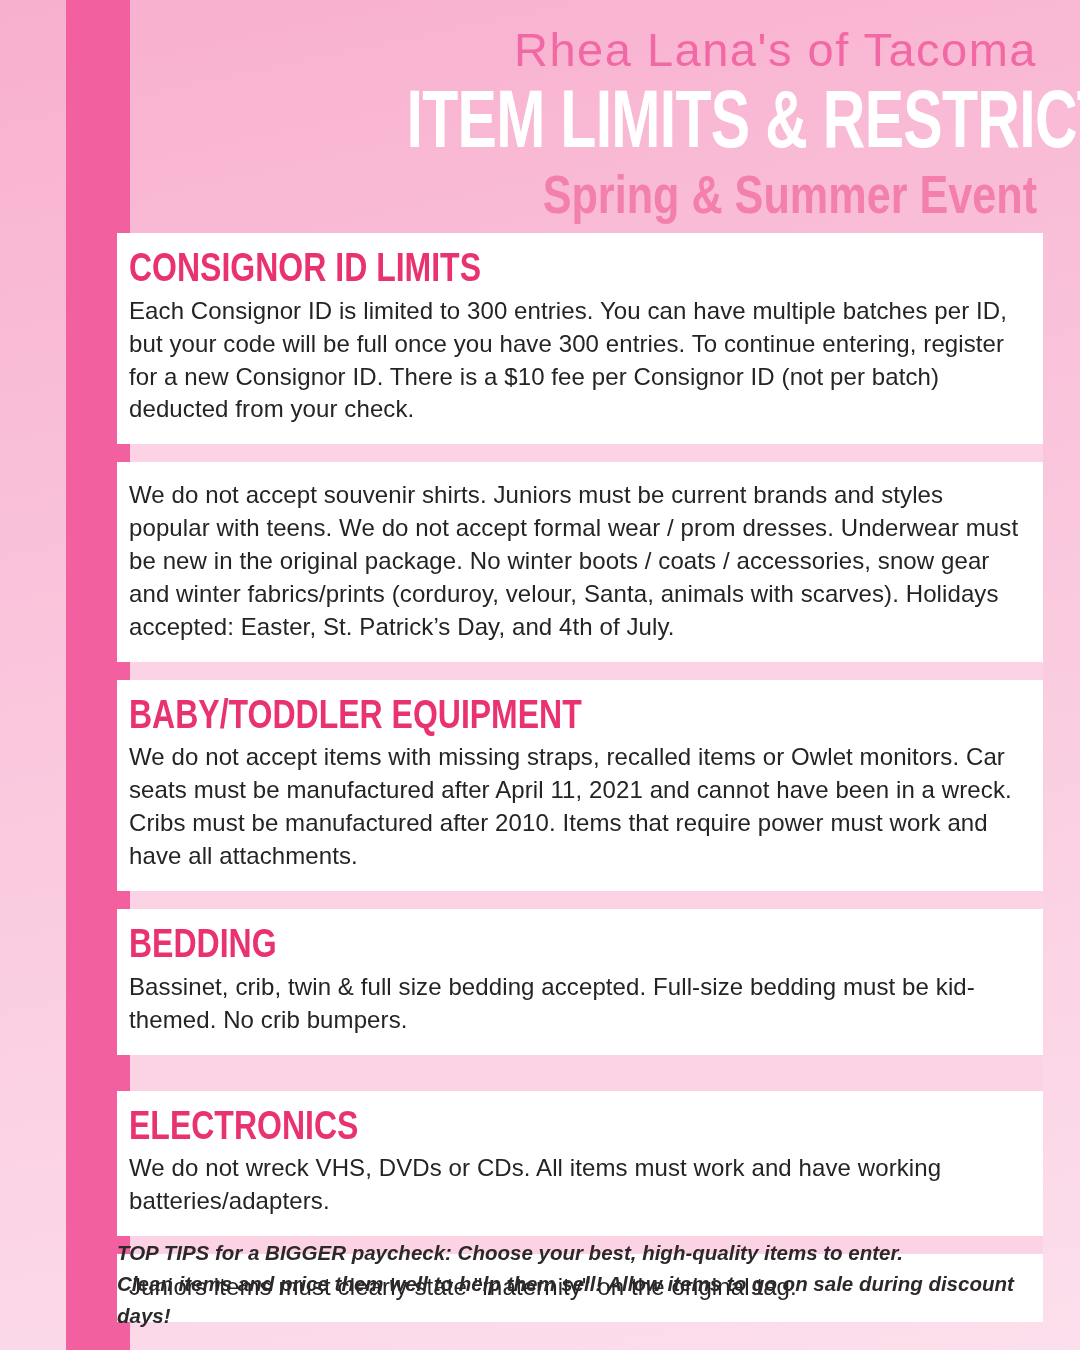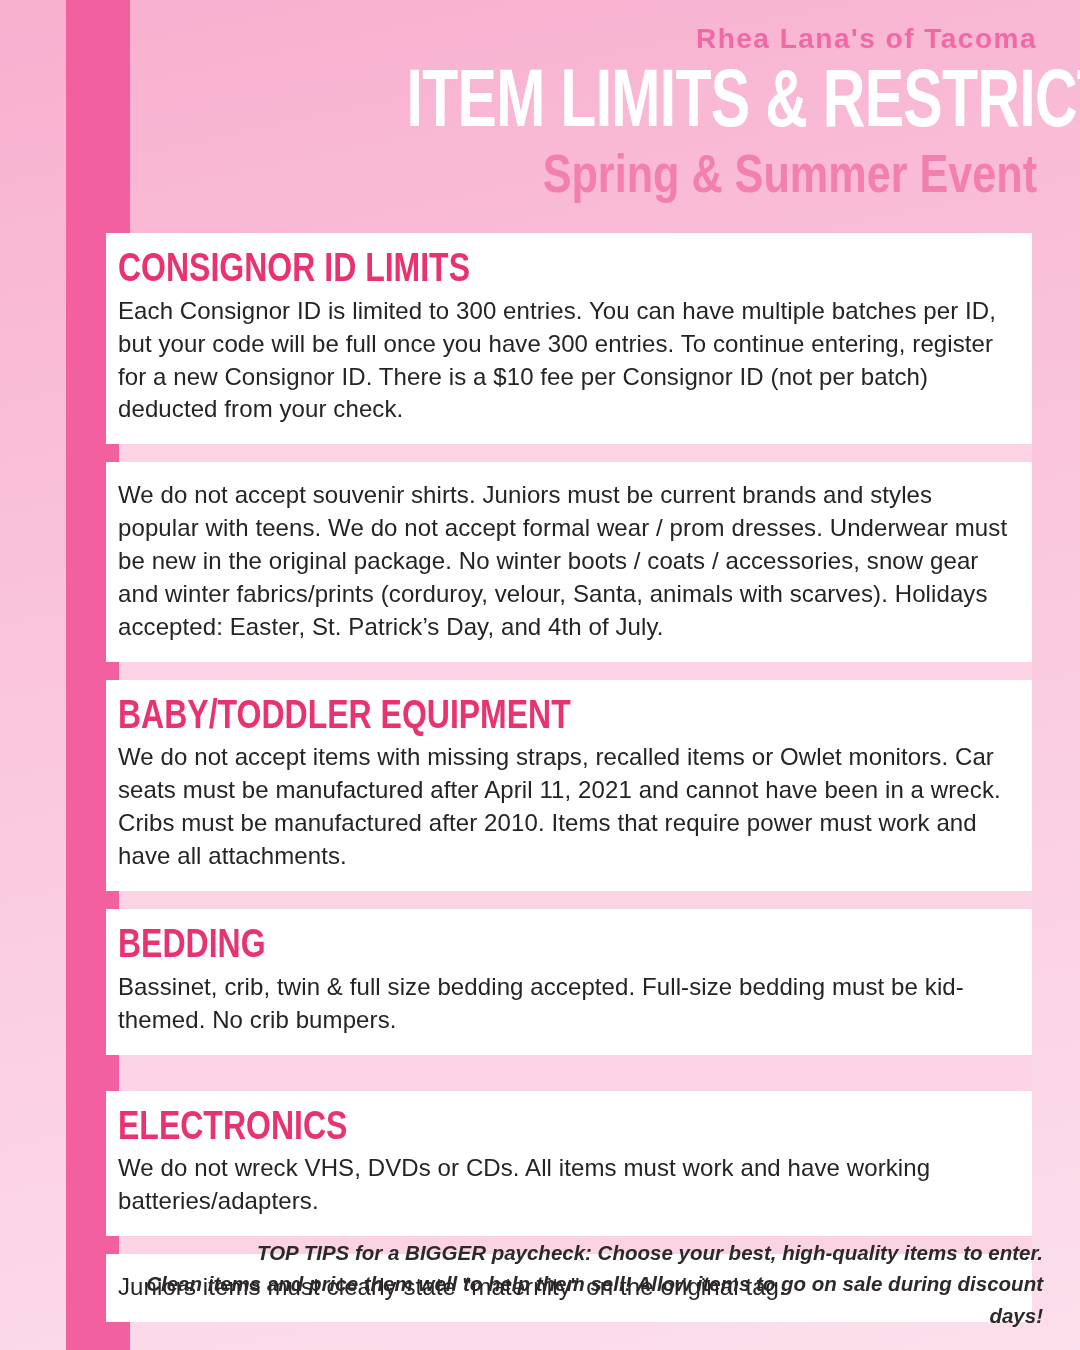--- a/index.html
+++ b/index.html
@@ -13,58 +13,58 @@
   .side-bar {
     position:absolute; left:66px; top:0;
     width:64px; height:100%;
     background:#f2609f;
   }
   .header {
     position:absolute; top:24px; right:43px; width:960px;
     text-align:right;
   }
   .brand {
-    color:#f268a4; font-size:28px; font-weight:bold;
+    color:#f268a4; font-size:47px; font-weight:normal;
     letter-spacing:1.5px; line-height:1.1;text-align:right;
   }
   .title {
     margin:4px 0 0; color:#ffffff;
     font-size:82px; font-weight:bold; line-height:0.95;
     letter-spacing:-1px;
   }
   .subtitle {
     margin-top:8px; color:#f37fae;
     font-size:54px; font-weight:bold; line-height:1.05;
   }
   .squeeze-r { display:inline-block; transform:scaleX(0.72); transform-origin:100% 50%; white-space:nowrap; }
   .squeeze-r2 { display:inline-block; transform:scaleX(0.80); transform-origin:100% 50%; white-space:nowrap; }
   .squeeze-l { display:inline-block; transform:scaleX(0.80); transform-origin:0 50%; white-space:nowrap; }
   .content {
-    position:absolute; left:106px; top:233px; width:926px;
+    position:absolute; left:117px; top:233px; width:926px;
   }
   .card {
     background:#ffffff;
     padding:12px 22px 18px 12px;
   }
   .card-heading {
     margin:0; color:#e93370;
     font-size:40px; font-weight:bold; line-height:1.12;
   }
   .card-body {
     margin:5px 0 0; color:#242424;
     font-size:24px; line-height:1.37; letter-spacing:0.1px;
   }
   .gap {
     height:18px; margin-left:13px;
     background:#fbd3e5;
   }
   .content > .gap:last-child { display:none; }
   .footer {
     position:absolute; left:117px; bottom:18px; width:926px;
-    text-align:right; color:#2d292b;
+    text-align:left; color:#2d292b;
     font-size:20.5px; font-weight:bold; font-style:italic;
     line-height:1.55;
   }
   .footer p { margin:0; }
 </style>
 </head>
 <body>
 
 <div class="page">
   <div class="side-bar"></div>

